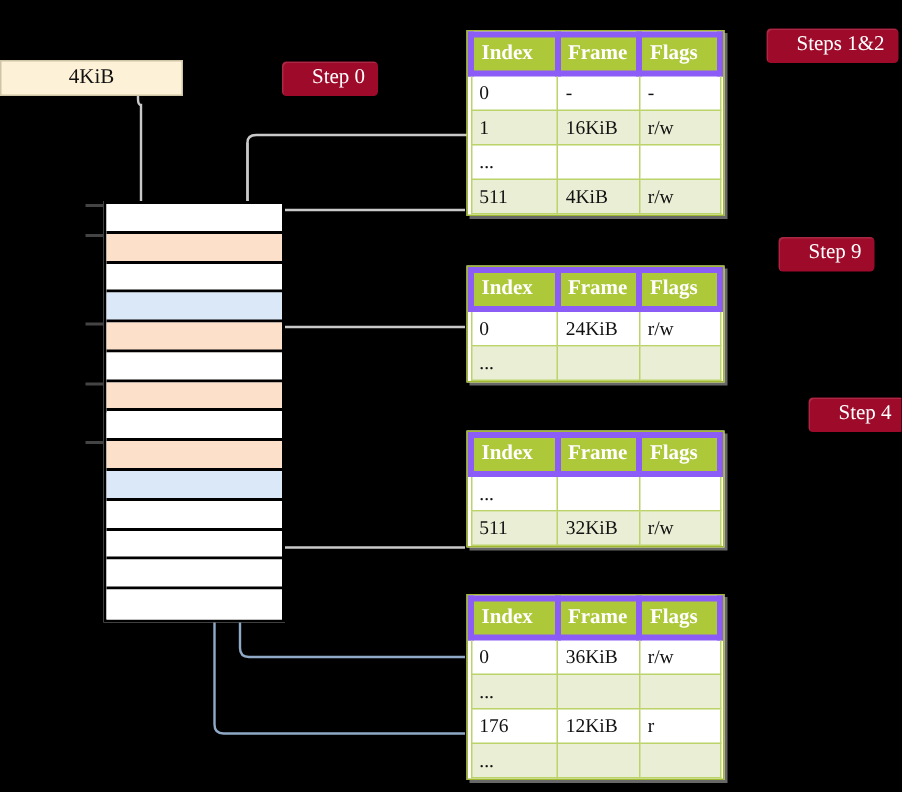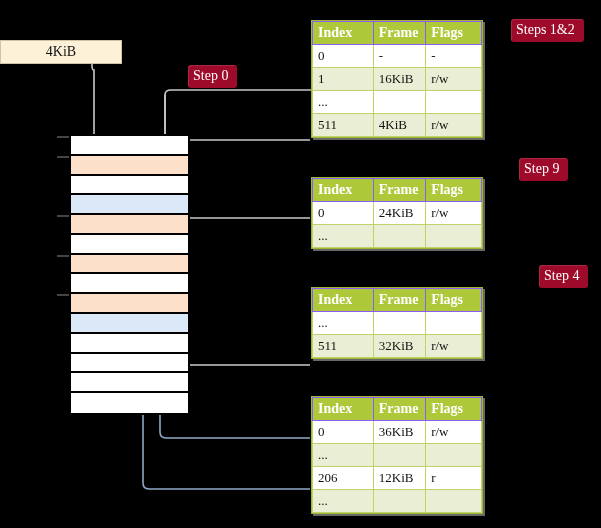--- a/index.html
+++ b/index.html
@@ -4,21 +4,21 @@
 <style>
   html,body{margin:0;padding:0;background:#000;}
   body{width:601px;height:528px;position:relative;overflow:hidden;
        font-family:"Liberation Serif","DejaVu Serif",serif;}
 
   .stage{position:absolute;left:0;top:0;width:601px;height:528px;}
 
   
   .badge{position:absolute;background:#9e0b2a;color:#ffffff;
          font-family:"Liberation Serif","DejaVu Serif",serif;
-         font-size:14px;line-height:1;padding:4px 9px 5px 5px;
+         font-size:14px;line-height:1;padding:4px 9px 5px 20px;
          border-radius:3px;white-space:nowrap;
          box-shadow:1px 1px 0 rgba(255,255,255,.12) inset;}
 
   
   .vbox{position:absolute;background:#fdf2d8;border:1px solid #cfc4a4;
         color:#111;font-size:14px;text-align:center;line-height:21px;
         height:22px;}
 
   
   .memcol{position:absolute;left:69px;top:134px;width:121px;height:281px;
@@ -30,21 +30,21 @@
   .memrow.blue{background:#dbe8f7;}
   .tick{position:absolute;height:2px;background:#444;width:12px;left:-14px;}
 
   
   .ptable{position:absolute;border:1px solid #9fb82f;background:#fff;
           box-shadow:2px 2px 0 rgba(160,160,160,.65);
           border-collapse:collapse;}
   .ptable table{border-collapse:collapse;width:100%;}
   .ptable th{background:#adc839;color:#fff;font-weight:bold;
              font-size:14px;text-align:left;padding:3px 5px;
-             border:1px solid #8b5cf6;white-space:nowrap;font-family:Liberation Serif, serif;}
+             border:4px solid #8b5cf6;white-space:nowrap;font-family:Liberation Serif, serif;}
   .ptable td{font-size:13px;color:#111;padding:2px 5px;
              border:1px solid #bcd36a;white-space:nowrap;height:18px;
              background:#fff;}
   .ptable tr.alt td{background:#e9eed4;}
   .ptable td.hl{background:#fbf8a8;}
   .col-i{width:56px;} .col-f{width:42px;} .col-g{width:50px;}
 
   
   .conn{position:absolute;left:0;top:0;width:601px;height:528px;
         pointer-events:none;}
@@ -84,21 +84,21 @@
 
     <path d="M310,438 L166,438 Q160,438 160,432 L160,335" fill="none" stroke="#8fa9c6" stroke-width="1.6" marker-end="url(#ab)"></path>
 
     <path d="M310,489 L149,489 Q143,489 143,483 L143,212" fill="none" stroke="#8fa9c6" stroke-width="1.6" marker-end="url(#ab)"></path>
   </svg>
 
   <div class="vbox" style="left:0px;top:40px;width:120px;">
     <span>4KiB</span>
   </div>
 
-  <div class="badge" style="left:188px;top:41px;margin-top:24px;">
+  <div class="badge" style="left:188px;top:41px;">
     <span>Step 0</span>
   </div>
   <div class="badge" style="left:511px;top:19px;">
     <span>Steps 1&amp;2</span>
   </div>
   <div class="badge" style="left:519px;top:158px;">
     <span>Step 9</span>
   </div>
   <div class="badge" style="left:515px;top:265px;margin-left:24px;">
     <span>Step 4</span>
@@ -219,21 +219,21 @@
             <td>0</td>
             <td>36KiB</td>
             <td>r/w</td>
           </tr>
           <tr class="alt">
             <td>...</td>
             <td></td>
             <td></td>
           </tr>
           <tr>
-            <td>206</td>
+            <td>176</td>
             <td>12KiB</td>
             <td>r</td>
           </tr>
           <tr class="alt">
             <td>...</td>
             <td></td>
             <td></td>
           </tr>
         </tbody>
       </table>

